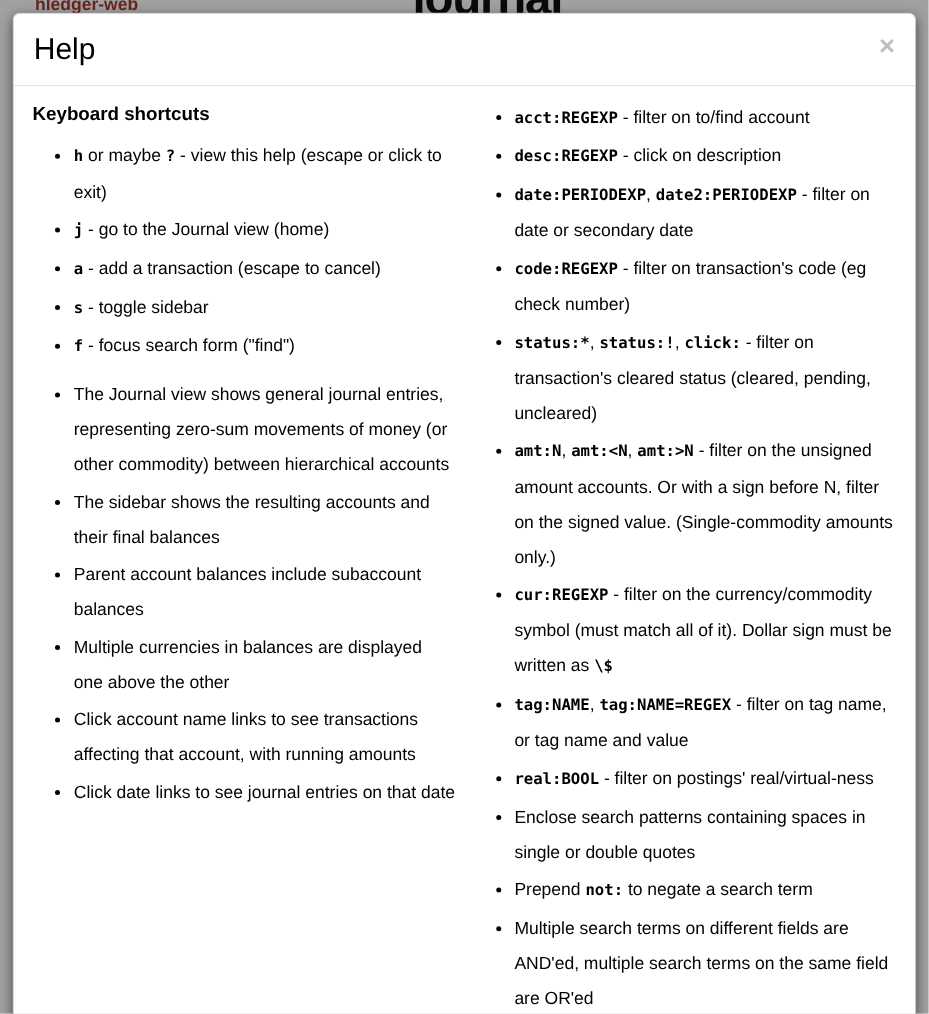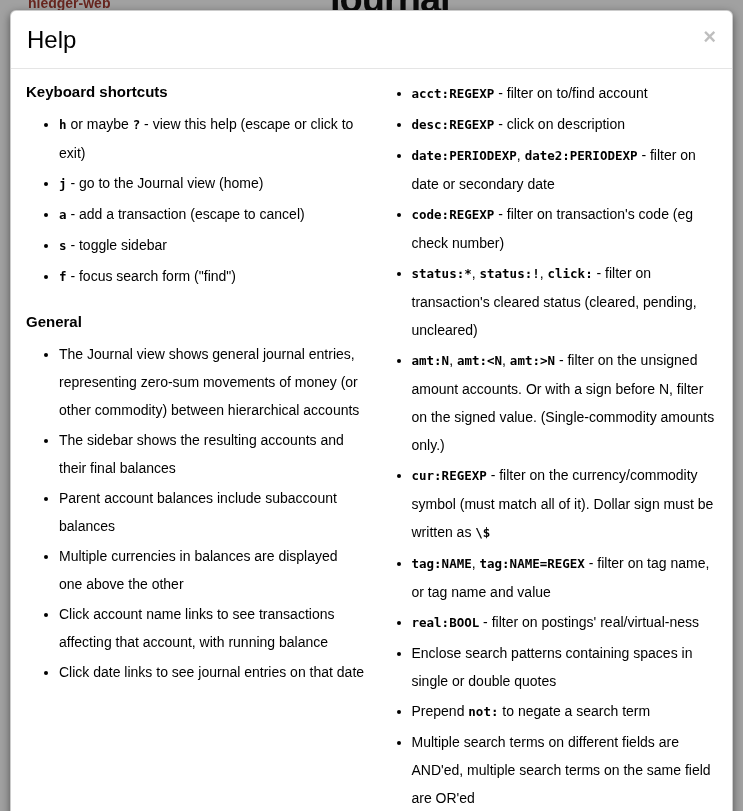--- a/index.html
+++ b/index.html
@@ -122,27 +122,26 @@
     <div class="help-col">
       <div class="section-heading">Keyboard shortcuts</div>
       <ul class="help-list">
           <li><code>h</code><span> or maybe </span><code>?</code><span> - view this help (escape or click to exit)</span></li>
           <li><code>j</code><span> - go to the Journal view (home)</span></li>
           <li><code>a</code><span> - add a transaction (escape to cancel)</span></li>
           <li><code>s</code><span> - toggle sidebar</span></li>
           <li><code>f</code><span> - focus search form ("find")</span></li>
         </ul>
 
-      <div class="section-heading spaced">General</div>
       <ul class="help-list">
           <li><span>The Journal view shows general journal entries, representing zero-sum movements of money (or other commodity) between hierarchical accounts</span></li>
           <li><span>The sidebar shows the resulting accounts and their final balances</span></li>
           <li><span>Parent account balances include subaccount balances</span></li>
           <li><span>Multiple currencies in balances are displayed one above the other</span></li>
-          <li><span>Click account name links to see transactions affecting that account, with running balance</span></li>
+          <li><span>Click account name links to see transactions affecting that account, with running amounts</span></li>
           <li><span>Click date links to see journal entries on that date</span></li>
         </ul>
     </div>
 
     <div class="help-col">
       <ul class="help-list">
           <li><code>acct:REGEXP</code><span> - filter on to/find account</span></li>
           <li><code>desc:REGEXP</code><span> - click on description</span></li>
           <li><code>date:PERIODEXP</code><span>, </span><code>date2:PERIODEXP</code><span> - filter on date or secondary date</span></li>
           <li><code>code:REGEXP</code><span> - filter on transaction's code (eg check number)</span></li>

